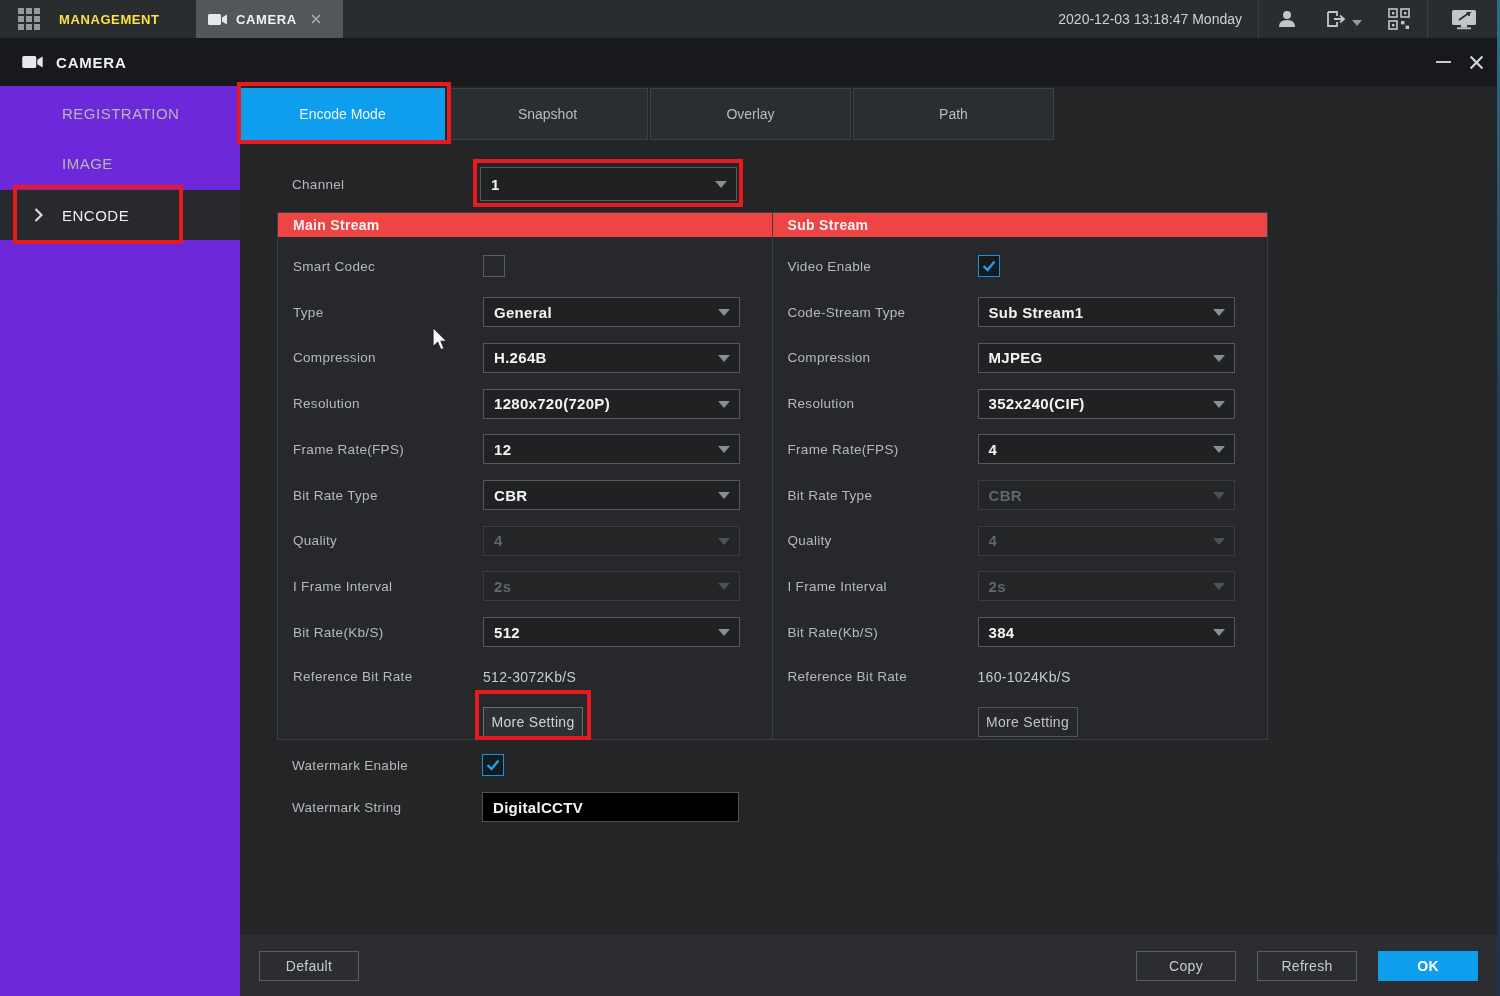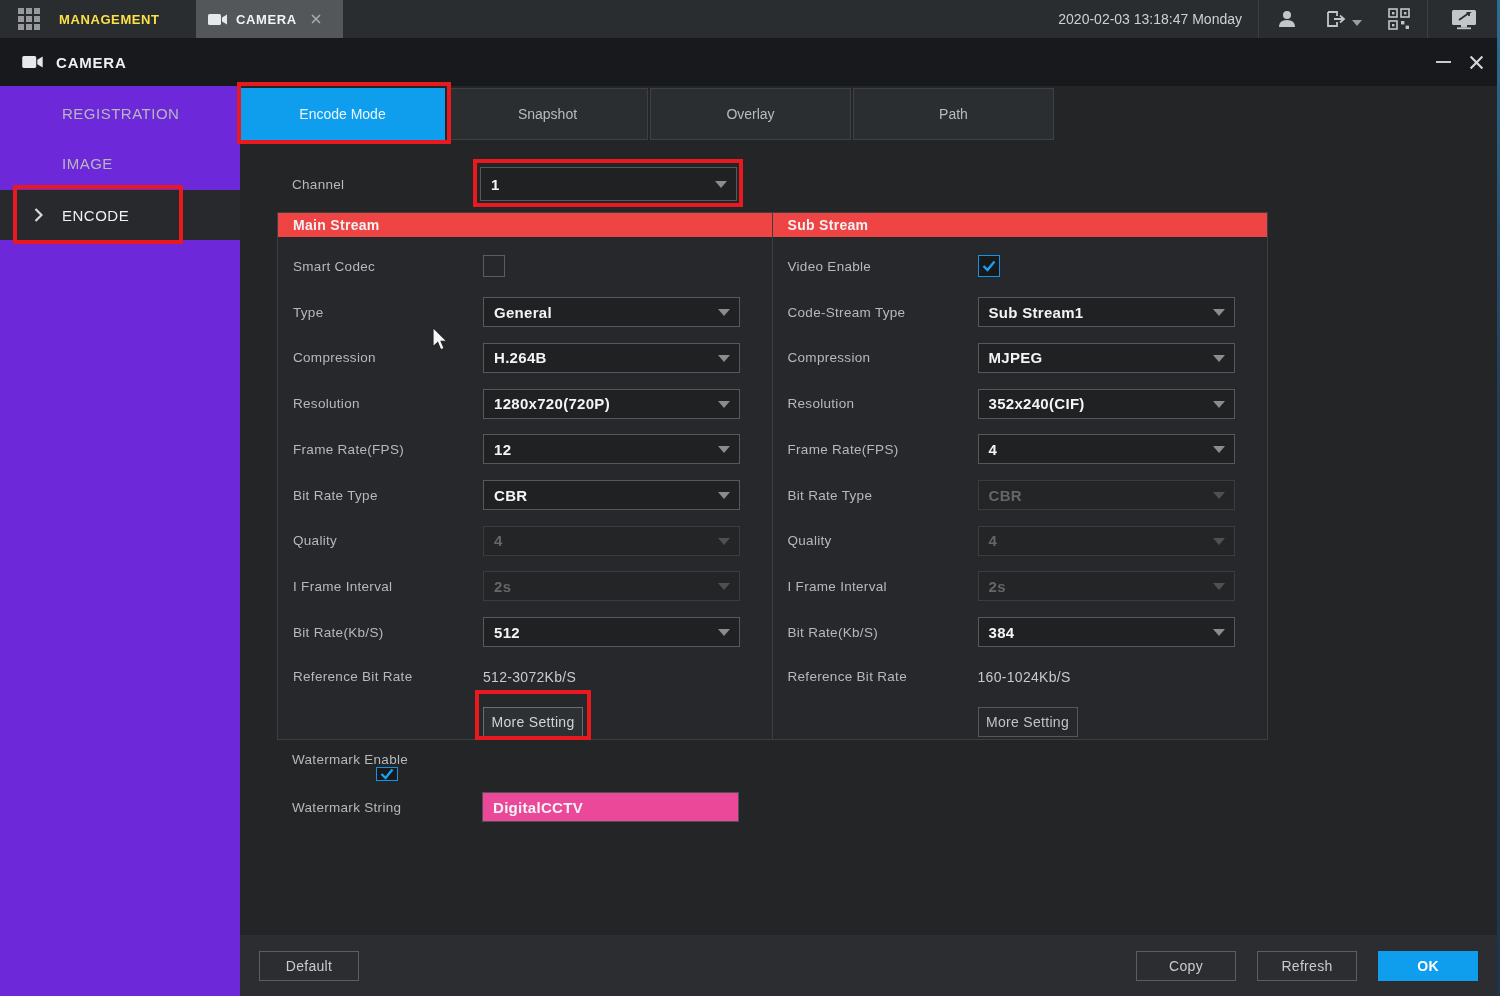--- a/index.html
+++ b/index.html
@@ -64,24 +64,24 @@
   .static-val { color:#c7cacc; font-size:14px; letter-spacing:.3px; }
 
   .checkbox { width:22px; height:22px; border:1px solid #5a5d60; background:#26282b; display:flex; align-items:center; justify-content:center; cursor:pointer; }
   .checkbox.checked { border:1px solid #1492e6; background:#17191b; }
 
   .btn { height:30px; border:1px solid #5a5d61; background:transparent; color:#c9ccce; font-size:14px; font-family:"Liberation Sans",sans-serif; letter-spacing:.3px; cursor:pointer; }
   .more-btn { width:100px; margin-left:190px; background:#2e3134; border-color:#6a6d70; color:#d0d3d5; }
   .col.right .more-btn { border-color:#55585b; background:transparent; color:#c0c3c5; }
 
   
-  .wm-row1 { position:absolute; left:37px; top:666px; height:26px; display:flex; align-items:center; padding-left:15px;flex-direction:column; }
+  .wm-row1 { position:absolute; left:37px; top:666px; height:26px; display:flex; align-items:center; padding-left:15px; }
   .wm-row1 .f-label, .wm-row2 .f-label { width:190px; flex:none; }
   .wm-row2 { position:absolute; left:37px; top:706px; height:30px; display:flex; align-items:center; padding-left:15px; }
-  .text-input { width:257px; height:30px; background:#ec4899; border:1px solid #4e5154; color:#f2f4f5; font-size:15px; font-weight:600; font-family:"Liberation Sans",sans-serif; padding-left:10px; letter-spacing:.3px; }
+  .text-input { width:257px; height:30px; background:#000000; border:1px solid #4e5154; color:#f2f4f5; font-size:15px; font-weight:600; font-family:"Liberation Sans",sans-serif; padding-left:10px; letter-spacing:.3px; }
 
   
   .footer { position:absolute; left:240px; right:0; bottom:0; height:61px; background:#2b2d30; display:flex; align-items:center; }
   .footer .btn { width:100px; }
   .default-btn { margin-left:19px; }
   .footer-right { margin-left:auto; display:flex; gap:21px; margin-right:22px; }
   .ok-btn { background:#0f9ded; border:none; color:#fff; font-weight:bold; }
 
   
   .red-box { position:absolute; border:4px solid #e8191f; pointer-events:none; z-index:50; }
@@ -117,21 +117,21 @@
         <rect x="0" y="1" width="13" height="11" rx="1.5" fill="#e6e8e9"></rect>
         <polygon points="14,4.5 19,1.5 19,11.5 14,8.5" fill="#e6e8e9"></polygon>
       </svg>
       <span class="tab-label">CAMERA</span>
       <svg class="tab-close" width="10" height="10" viewBox="0 0 10 10">
         <path d="M1 1 L9 9 M9 1 L1 9" stroke="#b8babc" stroke-width="1.6"></path>
       </svg>
     </div>
 
     <div class="topbar-right">
-      <span class="datetime">2020-02-03 13:18:47 Monday</span>
+      <span class="datetime">2020-12-03 13:18:47 Monday</span>
       <div class="v-sep"></div>
       <div class="tb-ic">
         <svg width="20" height="20" viewBox="0 0 20 20">
           <circle cx="10" cy="6" r="4" fill="#c3c6c8"></circle>
           <path d="M2 18 Q2 11 10 11 Q18 11 18 18 Z" fill="#c3c6c8"></path>
         </svg>
       </div>
       <div class="tb-ic">
         <svg width="22" height="20" viewBox="0 0 22 20">
           <path d="M3 3 H12 V7" fill="none" stroke="#c3c6c8" stroke-width="1.8"></path>

